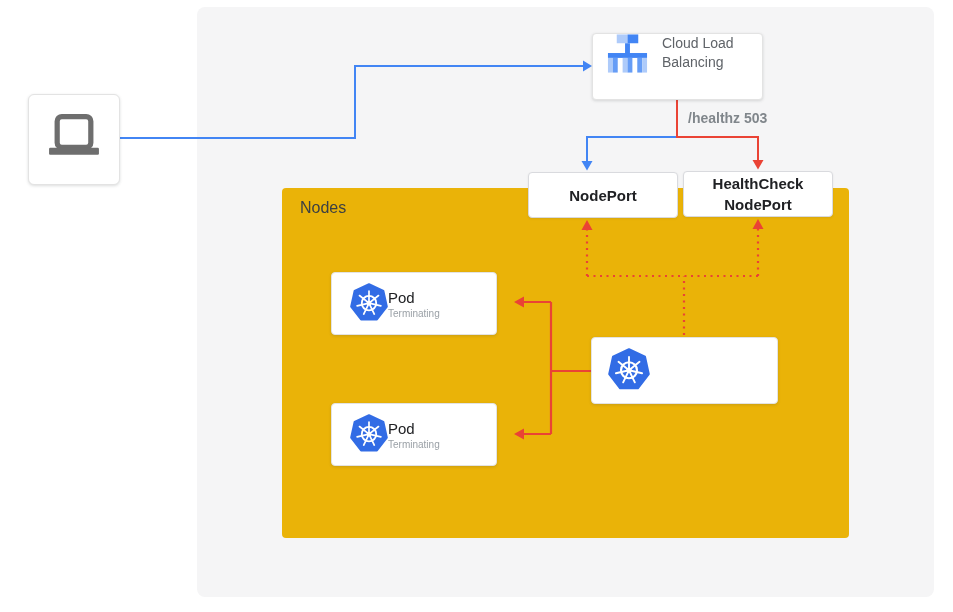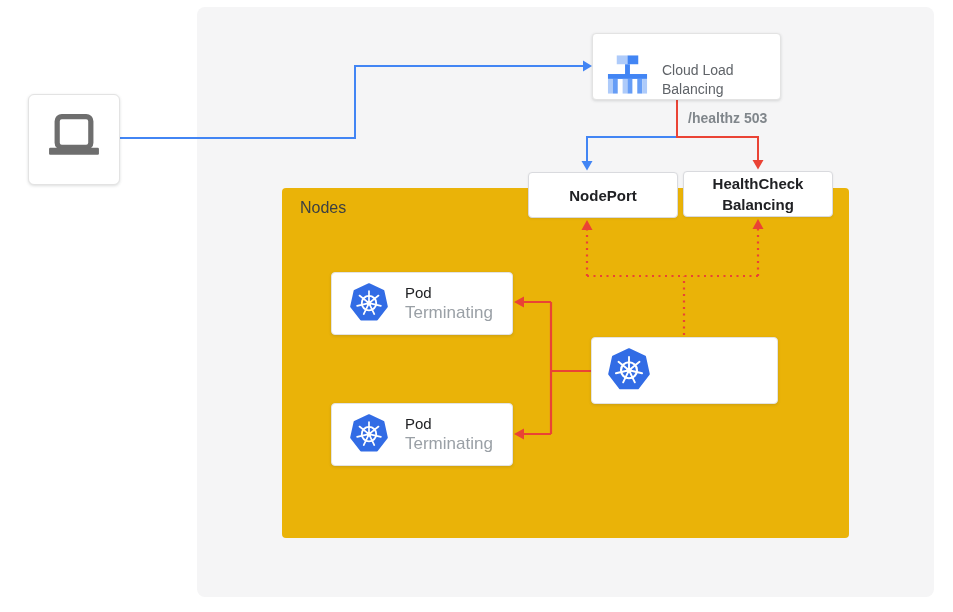--- a/index.html
+++ b/index.html
@@ -42,52 +42,52 @@
     border-radius: 4px;
     box-shadow: 0 1px 3px rgba(60,64,67,0.18);
     z-index: 4;
   }
   .laptop-box {
     left: 28px; top: 94px; width: 92px; height: 91px;
     border-radius: 6px;
     display: flex; align-items: center; justify-content: center;
   }
   .clb-box {
-    left: 592px; top: 33px; width: 189px; height: 67px;
-    display: flex; align-items: flex-end;
+    left: 592px; top: 33px; width: 171px; height: 67px;
+    display: flex; align-items: flex-start;
     padding-left: 13px; gap: 13px;
   }
   .clb-label {
     font-size: 14px; color: #5f6368; line-height: 1.35;
     width: 92px;
   }
   .port-box {
     display: flex; align-items: center; justify-content: center;
     text-align: center;
     font-size: 15px; font-weight: bold; color: #202124;
     line-height: 1.4;
     border: 1px solid #d9dade;
     box-shadow: 0 1px 2px rgba(60,64,67,0.10);
   }
   .nodeport-box { left: 528px; top: 172px; width: 150px; height: 46px; }
   .healthcheck-box { left: 683px; top: 171px; width: 150px; height: 46px; padding: 0 10px; }
   .pod-box {
-    width: 182px; height: 63px;
+    width: 166px; height: 63px;
     display: flex; align-items: center;
-    padding-left: 18px; gap: 17px;
+    padding-left: 18px; 
   }
   .pod-box-1 { left: 331px; top: 272px; }
   .pod-box-2 { left: 331px; top: 403px; }
   .kproxy-box {
     left: 591px; top: 337px; width: 187px; height: 67px;
     display: flex; align-items: center;
     padding-left: 16px; gap: 16px;
   }
   .item-title { font-size: 15px; color: #202124; margin-bottom: 2px; }
-  .item-sub { font-size: 17px; color: #9aa0a6; }
+  .item-sub { font-size: 10px; color: #9aa0a6; }
   .kp-title { font-size: 16px; }
   .healthz-label {
     position: absolute; left: 688px; top: 110px;
     font-size: 14px; font-weight: bold; color: #80868b;
     z-index: 4;
   }
 </style>
 </head>
 <body>
 
@@ -146,21 +146,21 @@
     </svg>
   </span>
   <div class="clb-label">Cloud Load Balancing</div>
 </div>
 
 <div class="box port-box nodeport-box">
   <span>NodePort</span>
 </div>
 
 <div class="box port-box healthcheck-box">
-  <span>HealthCheck Balancing</span>
+  <span>HealthCheck NodePort</span>
 </div>
 
 <div class="box pod-box pod-box-1">
   <span>
     <svg width="38" height="38" viewBox="0 0 100 100">
       <polygon points="50,3 88,21 97,62 71,96 29,96 3,62 12,21" fill="#326ce5" stroke="#326ce5" stroke-width="5" stroke-linejoin="round"></polygon>
       <g stroke="#ffffff" stroke-width="4.5" stroke-linecap="round">
         <line x1="50" y1="53" x2="50" y2="21"></line>
         <line x1="50" y1="53" x2="75" y2="33"></line>
         <line x1="50" y1="53" x2="81.2" y2="60.1"></line>

